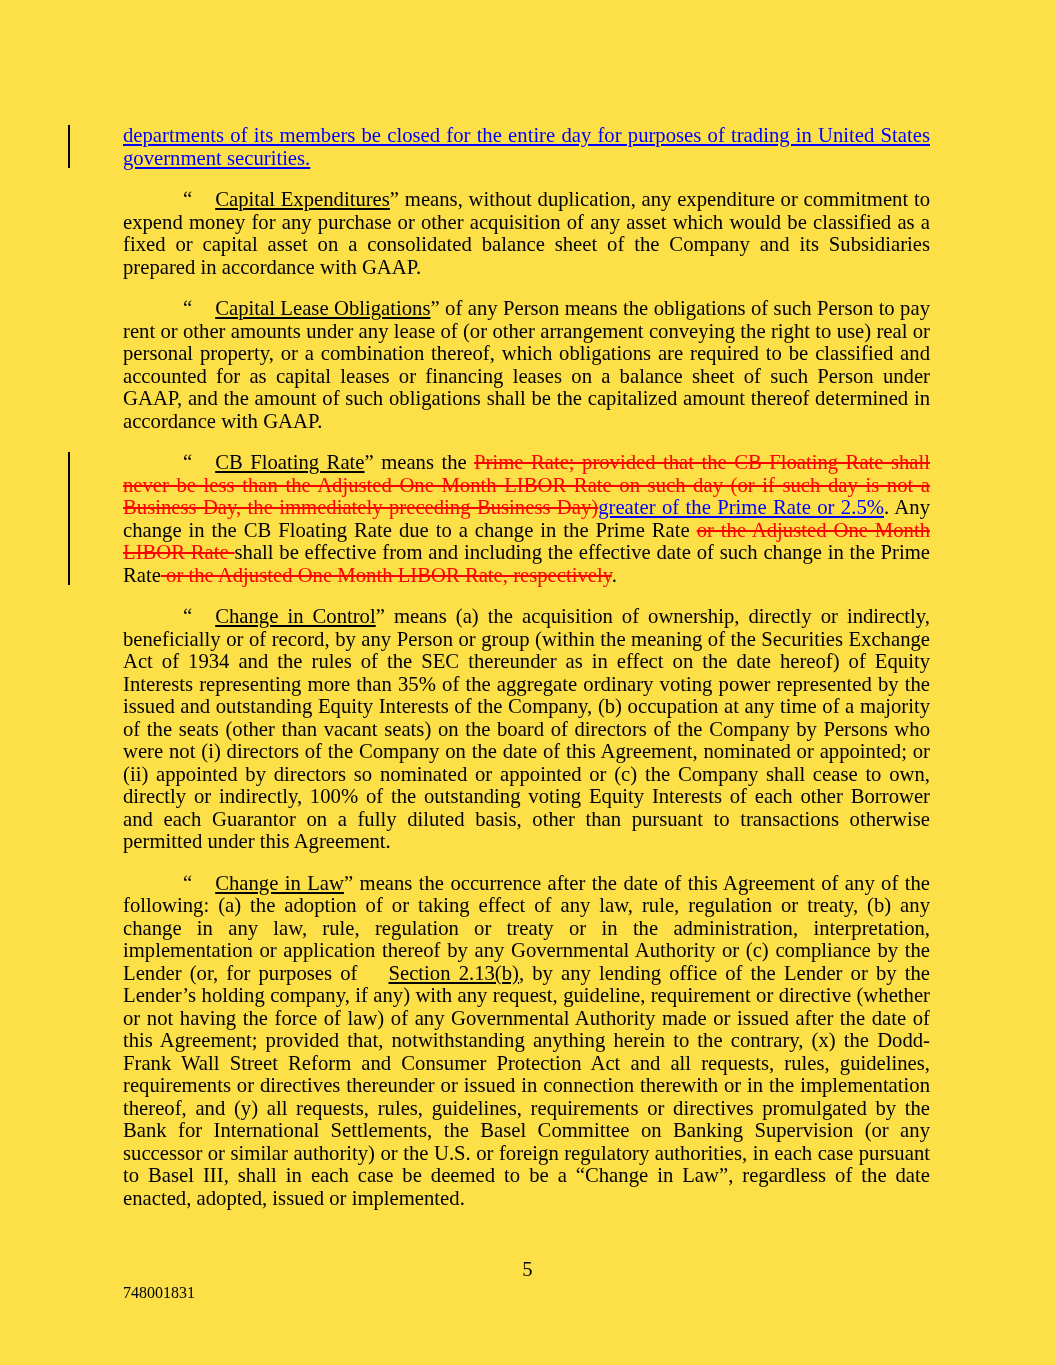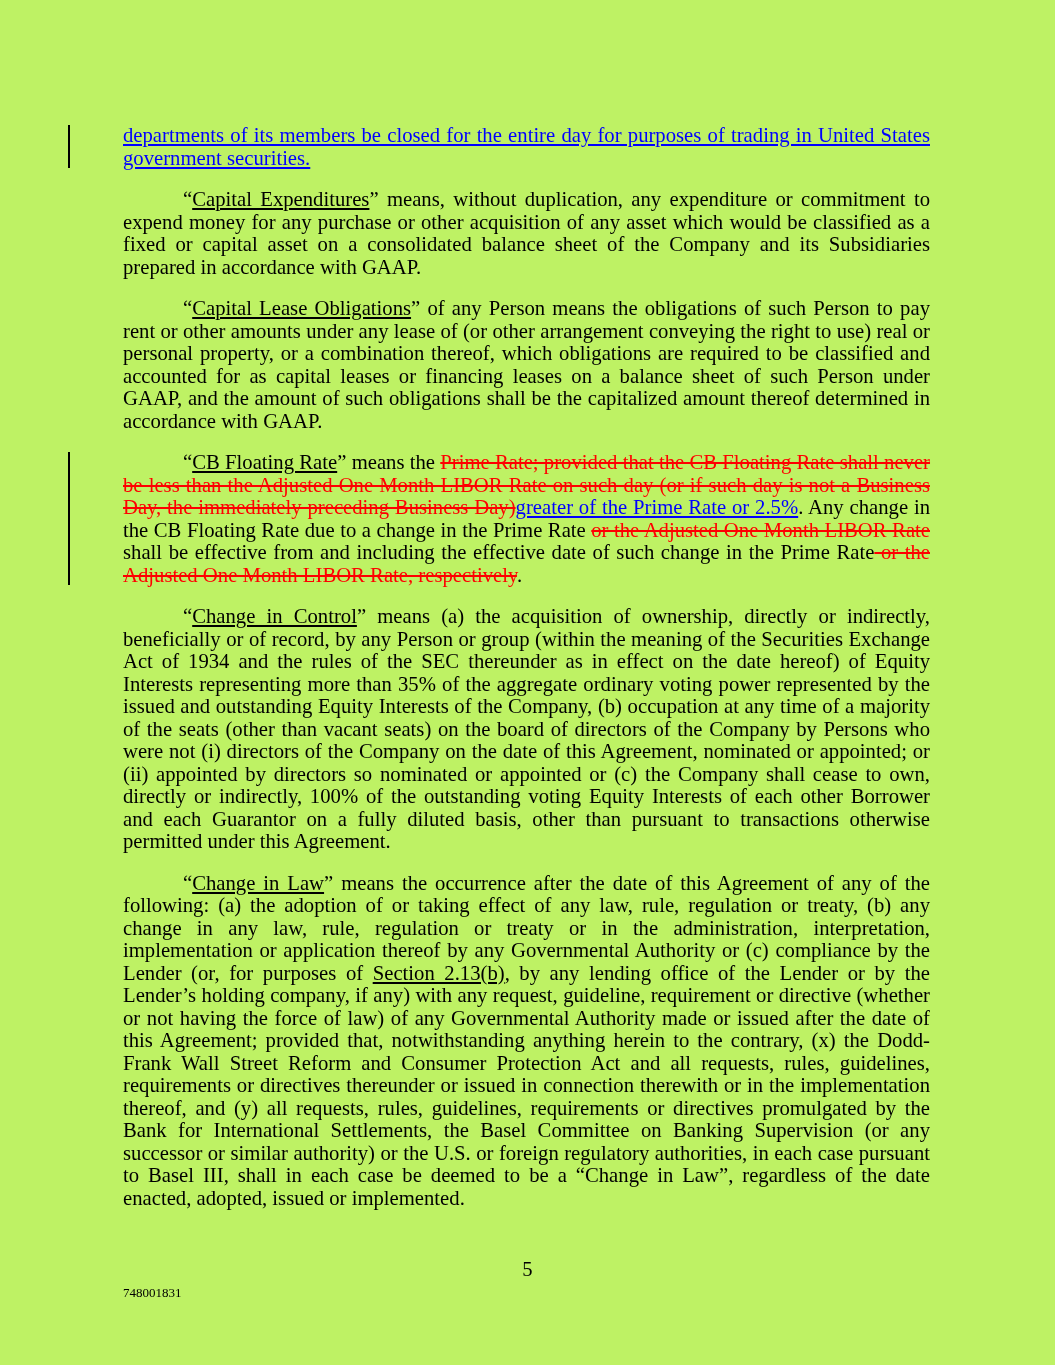--- a/index.html
+++ b/index.html
@@ -1,20 +1,20 @@
 <!DOCTYPE html>
 <html style="--ins-color: #0000FF; --del-color: #FF0000;"><head>
 <meta charset="utf-8">
 <style>
   html, body { margin: 0; padding: 0; background: #ffffff; }
   .page {
     position: relative;
     width: 1055px;
     height: 1365px;
-    background: #bef264;
+    background: #fde047;
     font-family: "Liberation Serif", serif;
     font-size: 20.7px;
     line-height: 22.5px;
     color: #000000;
     overflow: hidden;
   }
   .doc-body {
     position: absolute;
     left: 123px;
     top: 124px;
@@ -29,36 +29,36 @@
   p.para.changed::before {
     content: "";
     position: absolute;
     left: -55px;
     top: 1px;
     bottom: 1px;
     width: 2px;
     background: #000000;
   }
   span.plain { color: #000000; }
-  span.term { color: #000000; text-decoration: underline; }
+  span.term { color: #000000; text-decoration: underline; margin-left: 23px; }
   span.ins { color: var(--ins-color, #0000FF); text-decoration: underline; }
   span.del { color: var(--del-color, #FF0000); text-decoration: line-through; font-family: Liberation Serif, serif; }
   .page-number {
     position: absolute;
     top: 1258px;
     left: 0;
     width: 100%;
     text-align: center;
     font-size: 20.7px;
   }
   .doc-id {
     position: absolute;
     top: 1285px;
     left: 123px;
-    font-size: 13px;
+    font-size: 16px;
     line-height: 16px;
   }
 </style>
 </head>
 <body>
 
 <div class="page">
   <div class="doc-body">
       <p class="para changed"><span class="ins">departments of its members be closed for the entire day for purposes of trading in United States government securities.</span></p>
       <p class="para indent"><span class="plain">“</span><span class="term">Capital Expenditures</span><span class="plain">” means, without duplication, any expenditure or commitment to expend money for any purchase or other acquisition of any asset which would be classified as a fixed or capital asset on a consolidated balance sheet of the Company and its Subsidiaries prepared in accordance with GAAP.</span></p>

